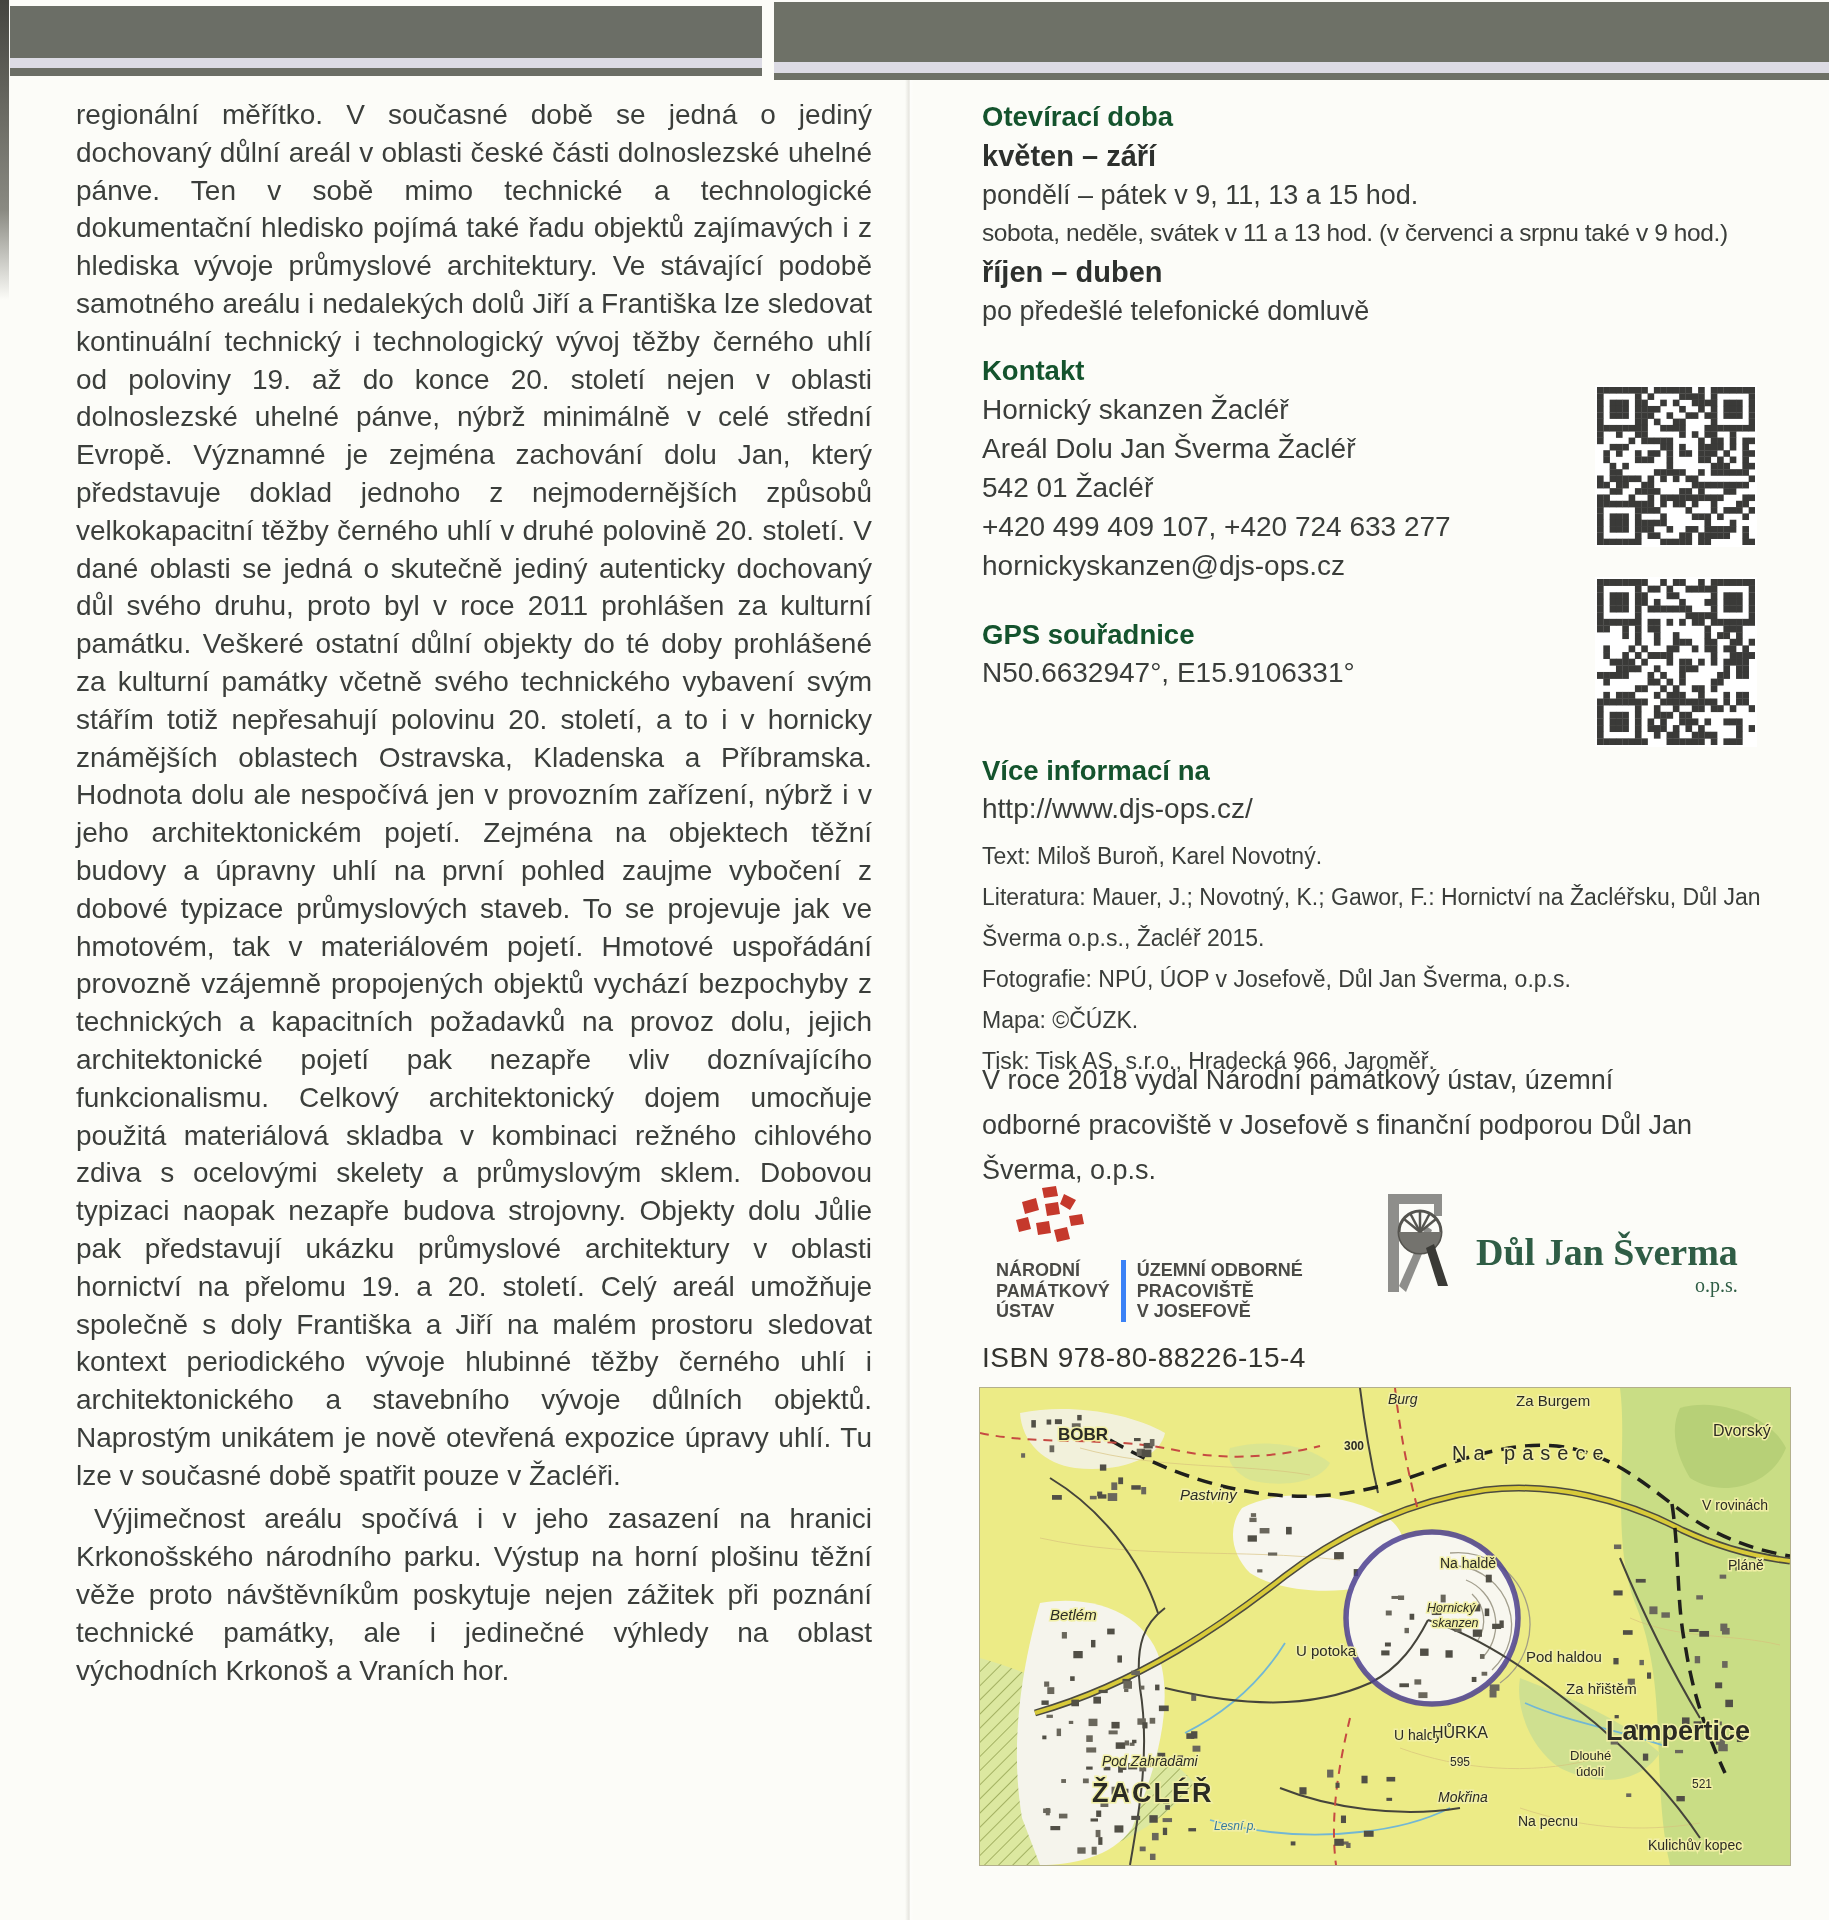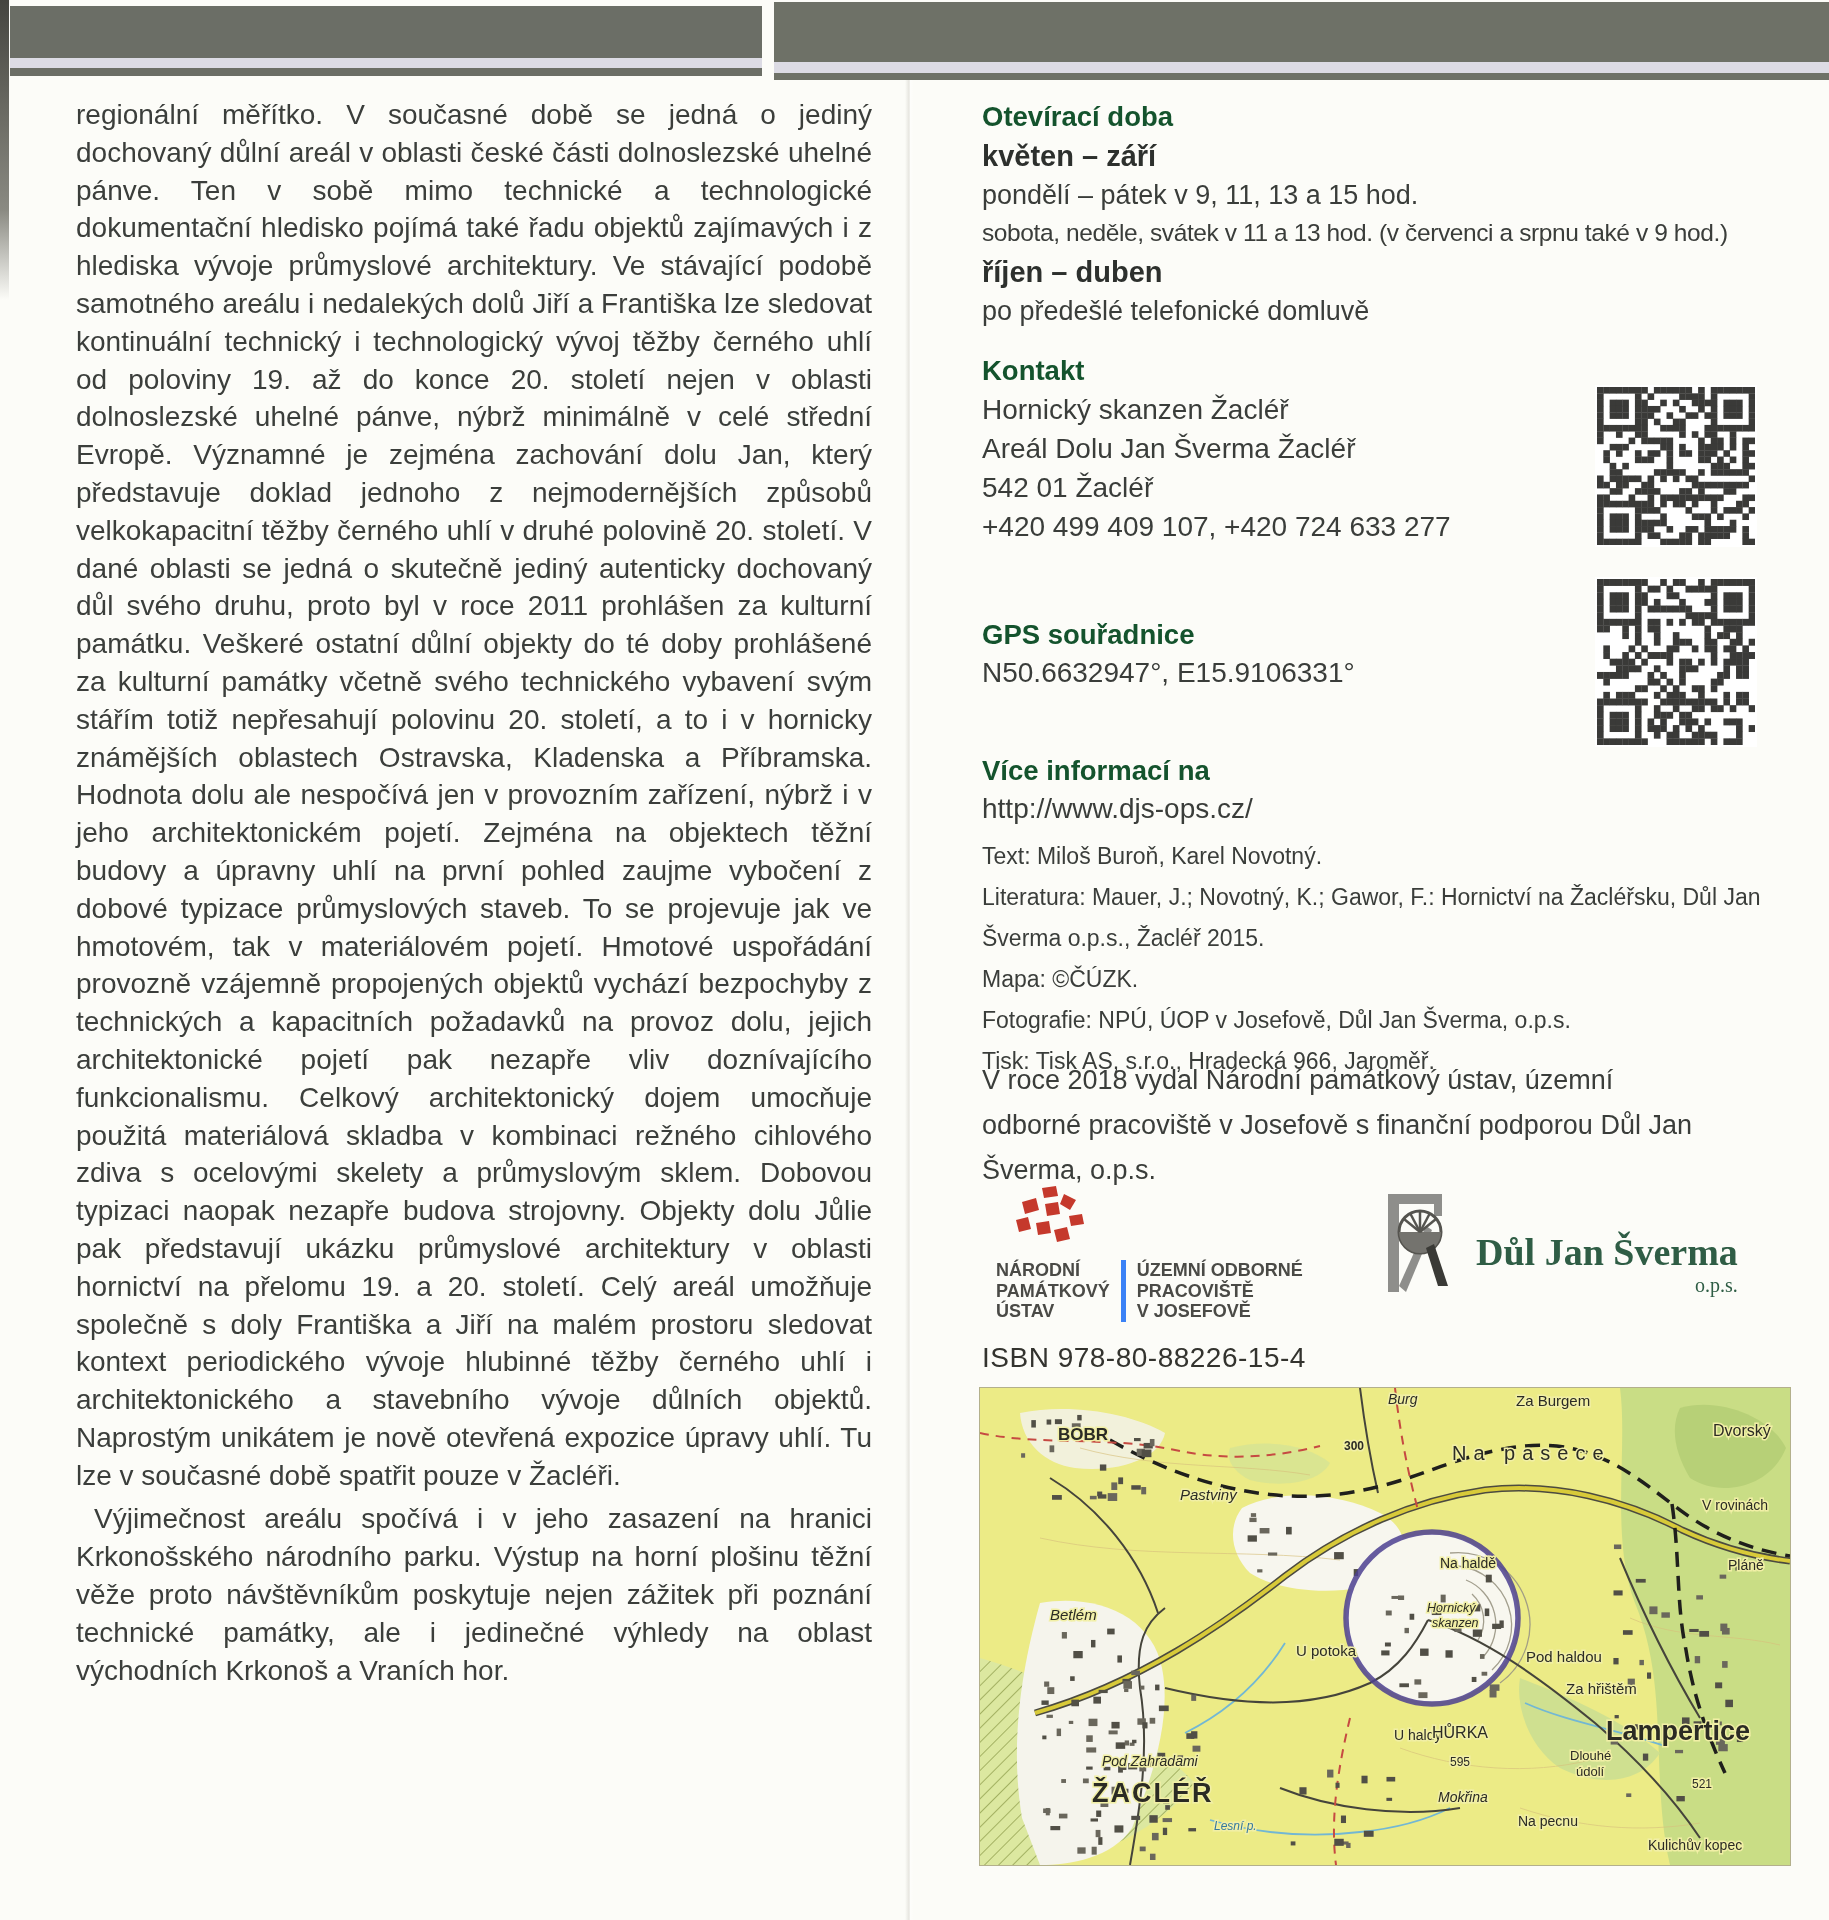--- a/index.html
+++ b/index.html
@@ -76,39 +76,40 @@
     <div class="rline">po předešlé telefonické domluvě</div>
   </div>
 
   <div class="rblock contact" style="top:352px">
     <div class="h-olive">Kontakt</div>
     <div>
         <div class="rline">Hornický skanzen Žacléř</div>
         <div class="rline">Areál Dolu Jan Šverma Žacléř</div>
         <div class="rline">542 01 Žacléř</div>
         <div class="rline">+420 499 409 107, +420 724 633 277</div>
+        <div class="rline">hornickyskanzen@djs-ops.cz</div>
       </div>
   </div>
 
   <div class="rblock" style="top:616px">
     <div class="h-olive">GPS souřadnice</div>
     <div class="rline" style="font-size:28px">N50.6632947°, E15.9106331°</div>
   </div>
 
   <div class="rblock" style="top:752px">
     <div class="h-olive">Více informací na</div>
     <div class="rline" style="font-size:28px">http://www.djs-ops.cz/</div>
   </div>
 
   <div class="rblock credits" style="top:836px">
     <div>
         <div>Text: Miloš Buroň, Karel Novotný.</div>
         <div>Literatura: Mauer, J.; Novotný, K.; Gawor, F.: Hornictví na Žacléřsku, Důl Jan Šverma o.p.s., Žacléř 2015.</div>
+        <div>Fotografie: NPÚ, ÚOP v Josefově, Důl Jan Šverma, o.p.s.</div>
         <div>Mapa: ©ČÚZK.</div>
-        <div>Fotografie: NPÚ, ÚOP v Josefově, Důl Jan Šverma, o.p.s.</div>
         <div>Tisk: Tisk AS, s.r.o., Hradecká 966, Jaroměř.</div>
       </div>
   </div>
 
   <div class="rblock publisher" style="top:1058px">
     <div>
         <div>V roce 2018 vydal Národní památkový ústav, územní</div>
         <div>odborné pracoviště v Josefově s finanční podporou Důl Jan</div>
         <div>Šverma, o.p.s.</div>
       </div>

